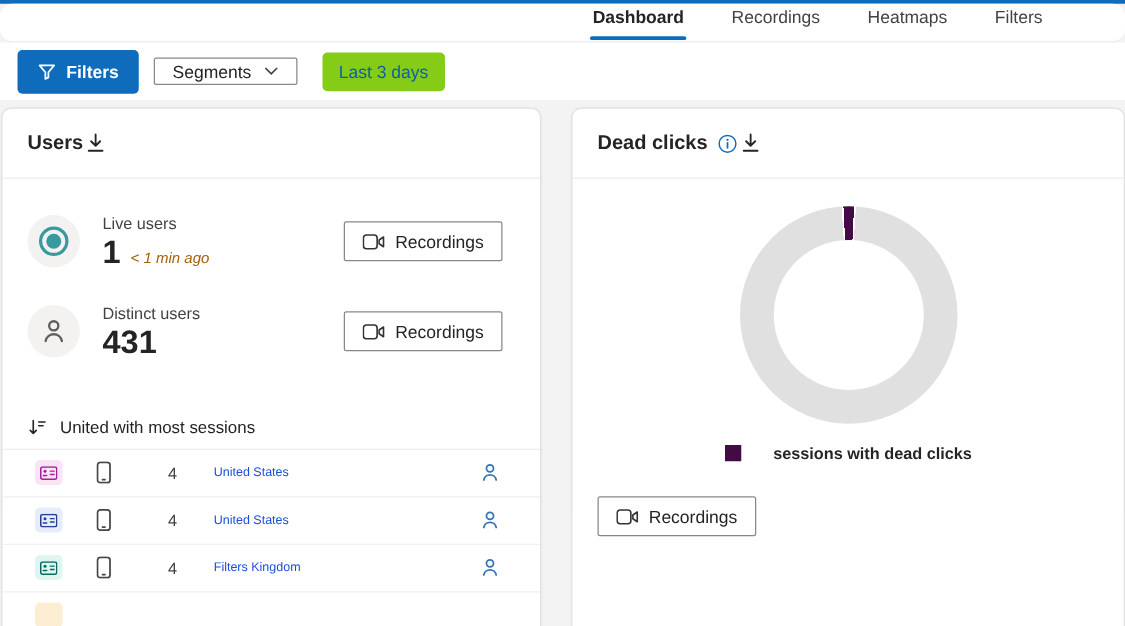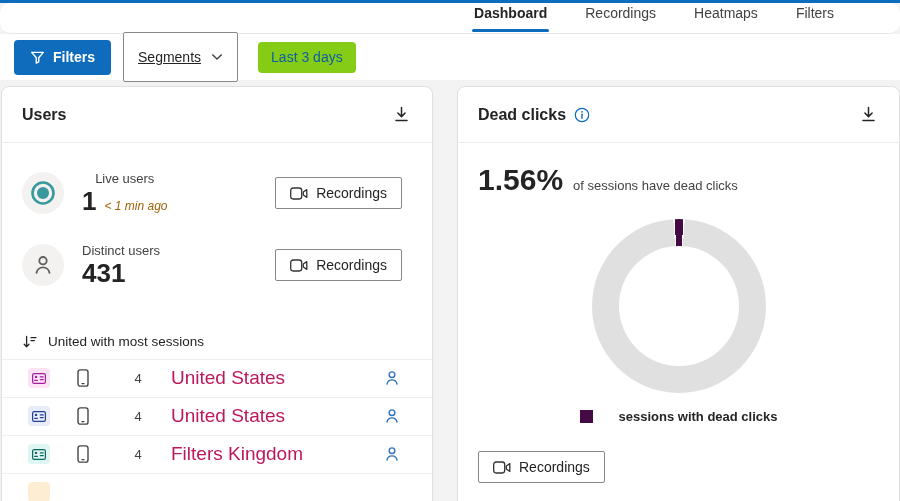--- a/index.html
+++ b/index.html
@@ -12,59 +12,59 @@
     justify-content:flex-end; padding-right:64px; gap:34px; border-bottom:1px solid #e8e8e8;border-radius:10px; }
   .tab { font-size:14px; color:#424242; padding:0 2px 11px 2px; position:relative; cursor:pointer; }
   .tab.active { color:#242424; font-weight:bold; }
   .tab.active::after { content:""; position:absolute; left:0; right:0; bottom:0;
     height:3px; border-radius:2px; background:#0f6cbd; }
 
   .toolbar { background:#fff; height:46px; display:flex; align-items:center; padding-left:14px; gap:10px; }
   .btn-filters { height:35px; padding:4px 16px; border:none; border-radius:4px; color:#fff;
     font-size:14px; font-weight:bold; display:flex; align-items:center; gap:8px; cursor:pointer;
     font-family:inherit; }
-  .btn-segments { height:50px; padding:0 14px; background:#fff; border:1px solid #8a8886;
+  .btn-segments { height:22px; padding:0 14px; background:#fff; border:1px solid #8a8886;
     border-radius:2px; font-size:14px; color:#242424; display:flex; align-items:center; gap:10px;
-    cursor:pointer; font-family:inherit; margin-left:2px;text-decoration:underline; }
+    cursor:pointer; font-family:inherit; margin-left:2px; }
   .chip { height:31px; padding:0 13px; border-radius:4px; font-size:14px; display:flex;
     align-items:center; margin-left:10px; cursor:pointer; }
 
   .main { display:flex; gap:24px; padding:6px 0 0 1px; align-items:flex-start; }
   .card { background:#fff; border:1px solid #e0e0e0; border-radius:8px 8px 0 0;
     box-shadow:0 1px 2px rgba(0,0,0,.04); height:600px; overflow:hidden; }
   .card-users { width:432px; }
   .card-dead { width:443px; }
-  .card-head { height:56px; display:flex; align-items:center; justify-content:space-between;
+  .card-head { height:56px; display:flex; align-items:center; 
     padding:0 20px; border-bottom:1px solid #ebebeb; }
   .card-title { font-size:16px; font-weight:bold; color:#242424; display:flex; align-items:center; gap:8px; }
   .dl-btn { background:none; border:none; cursor:pointer; padding:2px; display:flex; }
 
   .metric-row { display:flex; align-items:center; padding:0 20px; margin-top:28px; }
   .metric-row.second { margin-top:28px; }
   .avatar { width:42px; height:42px; border-radius:50%; background:#f3f2f1; display:flex;
     align-items:center; justify-content:center; flex:none; }
-  .metric-text { margin-left:18px;text-align:center; }
+  .metric-text { margin-left:18px; }
   .metric-label { font-size:13px; color:#424242; }
   .metric-value-line { display:flex; align-items:baseline; gap:8px; margin-top:2px; }
   .metric-value { font-size:26px; font-weight:bold; color:#242424; line-height:1.05; }
   .metric-ago { font-size:12px; color:#a16207;font-style:italic; }
   .btn-recordings { height:32px; padding:0 14px; background:#fff; border:1px solid #8a8886;
     border-radius:2px; font-size:14px; color:#242424; display:flex; align-items:center; gap:8px;
     cursor:pointer; font-family:inherit; margin-left:auto; margin-right:10px; }
 
   .sessions-head { display:flex; align-items:center; gap:10px; padding:0 20px;
     margin-top:46px; font-size:13.5px; color:#242424; }
   .user-list { margin-top:9px; }
   .user-row { display:flex; align-items:center; height:38px; padding:0 30px 0 26px;
     border-top:1px solid #efefef; cursor:pointer; }
   .badge { width:22px; height:20px; border-radius:4px; display:flex; align-items:center;
     justify-content:center; flex:none; }
   .phone { margin-left:27px; display:flex; }
   .sess-count { margin-left:42px; width:14px; font-size:13px; color:#424242; text-align:center; }
-  .country { margin-left:26px; font-size:19px; color:#be185d; }
+  .country { margin-left:26px; font-size:10px; color:#1d4ed8; }
   .row-person { margin-left:auto; display:flex; }
 
   .pct-line { display:flex; align-items:baseline; gap:10px; padding:0 20px; margin-top:20px; }
   .pct { font-size:30px; font-weight:bold; color:#242424; }
   .pct-suffix { font-size:13px; color:#424242; }
   .donut-wrap { display:flex; justify-content:center; margin-top:22px; }
   .donut { width:174px; height:174px; border-radius:50%; position:relative; background:#e0e0e0; }
   .donut-hole { position:absolute; left:27px; top:27px; width:120px; height:120px;
     border-radius:50%; background:#fff; }
   .legend { display:flex; align-items:center; justify-content:center; gap:26px; margin-top:16px; }
@@ -279,24 +279,20 @@
       <button class="dl-btn">
         <span style="display:flex">
           <svg width="17" height="17" viewBox="0 0 16 16">
               <path d="M8 1.5v8.2M4.6 6.6 8 10l3.4-3.4" fill="none" stroke="#242424" stroke-width="1.4" stroke-linecap="round" stroke-linejoin="round"></path>
             <path d="M2.8 13.7h10.4" stroke="#242424" stroke-width="1.4" stroke-linecap="round"></path>
             </svg>
         </span>
       </button>
     </div>
 
-    <div class="pct-line">
-      <span class="pct">1.56%</span>
-      <span class="pct-suffix">of sessions have dead clicks</span>
-    </div>
 
     <div class="donut-wrap">
       <div class="donut" style="background: conic-gradient(from -3.808deg, rgb(255, 255, 255) 0deg, rgb(255, 255, 255) 1deg, rgb(67, 10, 68) 1deg, rgb(67, 10, 68) 6.616deg, rgb(255, 255, 255) 6.616deg, rgb(255, 255, 255) 7.616deg, rgb(224, 224, 224) 7.616deg, rgb(224, 224, 224) 360deg);">
         <div class="donut-hole"></div>
       </div>
     </div>
 
     <div class="legend">
       <span class="legend-sq" style="background: rgb(67, 10, 68);"></span>
       <span class="legend-label">sessions with dead clicks</span>

